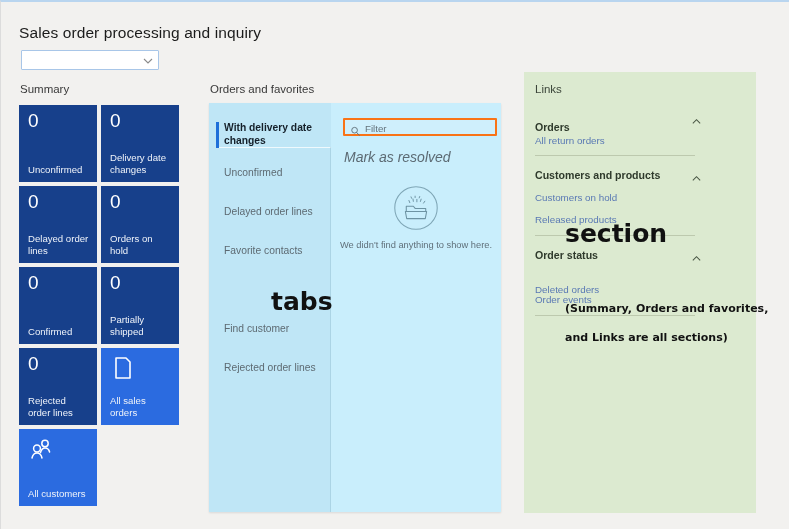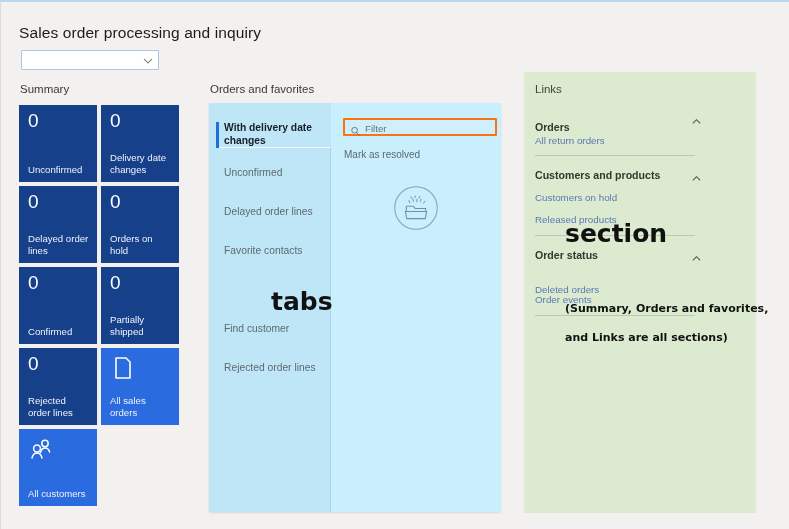--- a/index.html
+++ b/index.html
@@ -108,21 +108,21 @@
     position:absolute;left:12px;top:15px;width:154px;height:18px;
     background:#cfeffc;border:2px solid #f97316;box-sizing:border-box;
     border-radius:1px;
   }
   #filter-box .mag{position:absolute;left:5px;top:3px;width:11px;height:11px;}
   #filter-box .ph{
     position:absolute;left:20px;top:3px;font-size:9.7px;color:#64737c;
   }
   #mark-resolved{
     position:absolute;left:13px;top:46px;
-    font-size:10px;color:#5c6a73;cursor:pointer;
+    font-size:14px;color:#5c6a73;cursor:pointer;font-style:italic;
   }
   #empty-state{
     position:absolute;left:0;right:0;top:82px;text-align:center;
   }
   #empty-state .circ{display:inline-block;}
   #empty-state .msg{
     margin-top:5px;font-size:9.3px;color:#60707a;
   }
 
   
@@ -285,20 +285,21 @@
                 <path d="M23 18.5 L22.6 15.8"></path>
               <path d="M27 19 L27 16.2"></path>
                 <path d="M31 18.6 L31.8 16"></path>
               <path d="M34.5 20.5 L36 18.3"></path>
                 <path d="M21 15 L20.4 13.4"></path>
               <path d="M29.6 14.6 L30.2 13"></path>
                 <path d="M25 14.2 L25 12.6"></path>
             </g>
           </svg>
         </span>
+        <div class="msg">We didn't find anything to show here.</div>
       </div>
 
     </div>
   </div>
 
   <div id="links-panel">
     <div id="links-caption">Links</div>
 
     <div class="lgroup">
       <div class="ghead" style="top:40px;margin-top:9px;">Orders</div>

